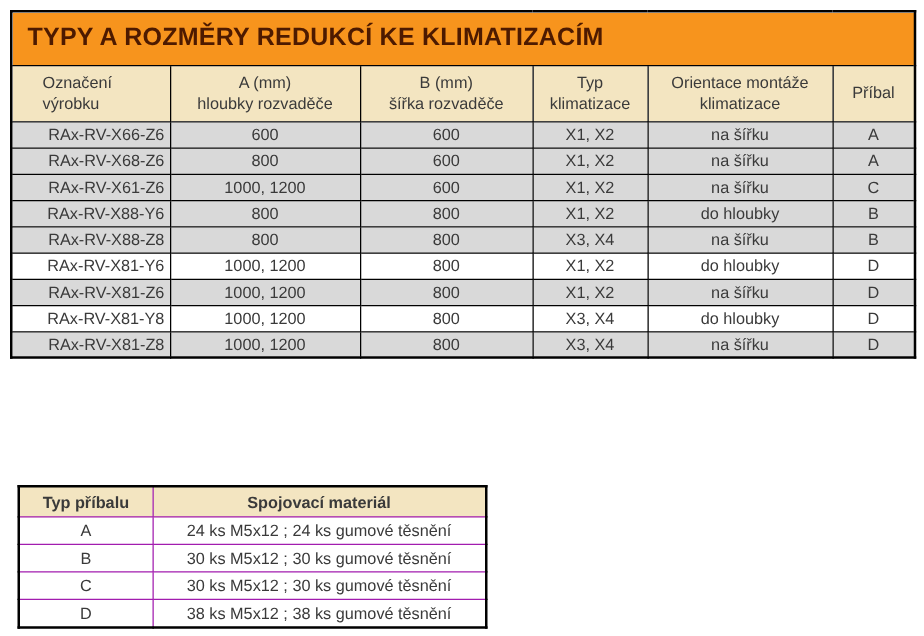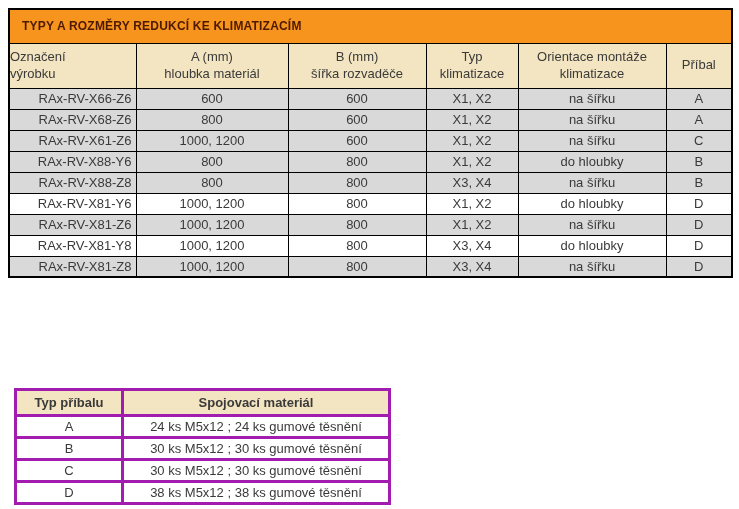--- a/index.html
+++ b/index.html
@@ -28,41 +28,41 @@
   }
   .main-table th,
   .main-table td {
     border: 1px solid #000;
     box-sizing: border-box;
     overflow: hidden;
   }
   .title-bar {
     background: var(--title_bg, #F7941D);
     color: var(--title_text, #4D1A00);
-    font-size: 12px;
+    font-size: 20px;
     font-weight: bold;
     text-align: left;
     padding: 9px 12px 10px 12px;
     letter-spacing: 0.2px;
     border-bottom: 2px solid #000;
   }
   .main-table thead .col-header {
     background: var(--header_bg, #F3E5C1);
     color: var(--body_text, #333333);
     font-weight: normal;
     font-size: 13px;
     line-height: 1.3;
     text-align: center;
     padding: 5px 4px;
     white-space: pre-line;
     height: 42px;
   }
   .main-table thead .col-header.c-left {
     text-align: left;
-    padding-left: 0;
+    padding-left: 24px;
   }
   .main-table tbody td {
     font-size: 13px;
     color: var(--body_text, #3A3A3A);
     text-align: center;
     height: 21px;
     padding: 1px 4px;
     background: #ffffff;
   }
   .main-table tbody td.c-left {
@@ -76,21 +76,21 @@
   
   .acc-table {
     position: absolute;
     left: 14px;
     top: 388px;
     width: 374px;
     border: 2px solid #000;
   }
   .acc-table th,
   .acc-table td {
-    border: 3px solid #a21caf;
+    border: 1px solid #a21caf;
     box-sizing: border-box;
   }
   .acc-table thead th {
     background: var(--header_bg, #F3E5C1);
     color: var(--body_text, #333333);
     font-size: 13px;
     font-weight: bold;
     text-align: center;
     padding: 4px 4px;
     height: 23px;
@@ -117,21 +117,21 @@
     <col style="width:66px">
   </colgroup>
   <thead>
     <tr>
       <th class="title-bar" colspan="6">TYPY A ROZMĚRY REDUKCÍ KE KLIMATIZACÍM</th>
     </tr>
     <tr>
       <th class="col-header c-left">Označení
 výrobku</th>
       <th class="col-header">A (mm)
-hloubka materiál</th>
+hloubky rozvaděče</th>
       <th class="col-header">B (mm)
 šířka rozvaděče</th>
       <th class="col-header">Typ
 klimatizace</th>
       <th class="col-header">Orientace montáže
 klimatizace</th>
       <th class="col-header">Příbal</th>
     </tr>
   </thead>
   <tbody id="main-tbody">

